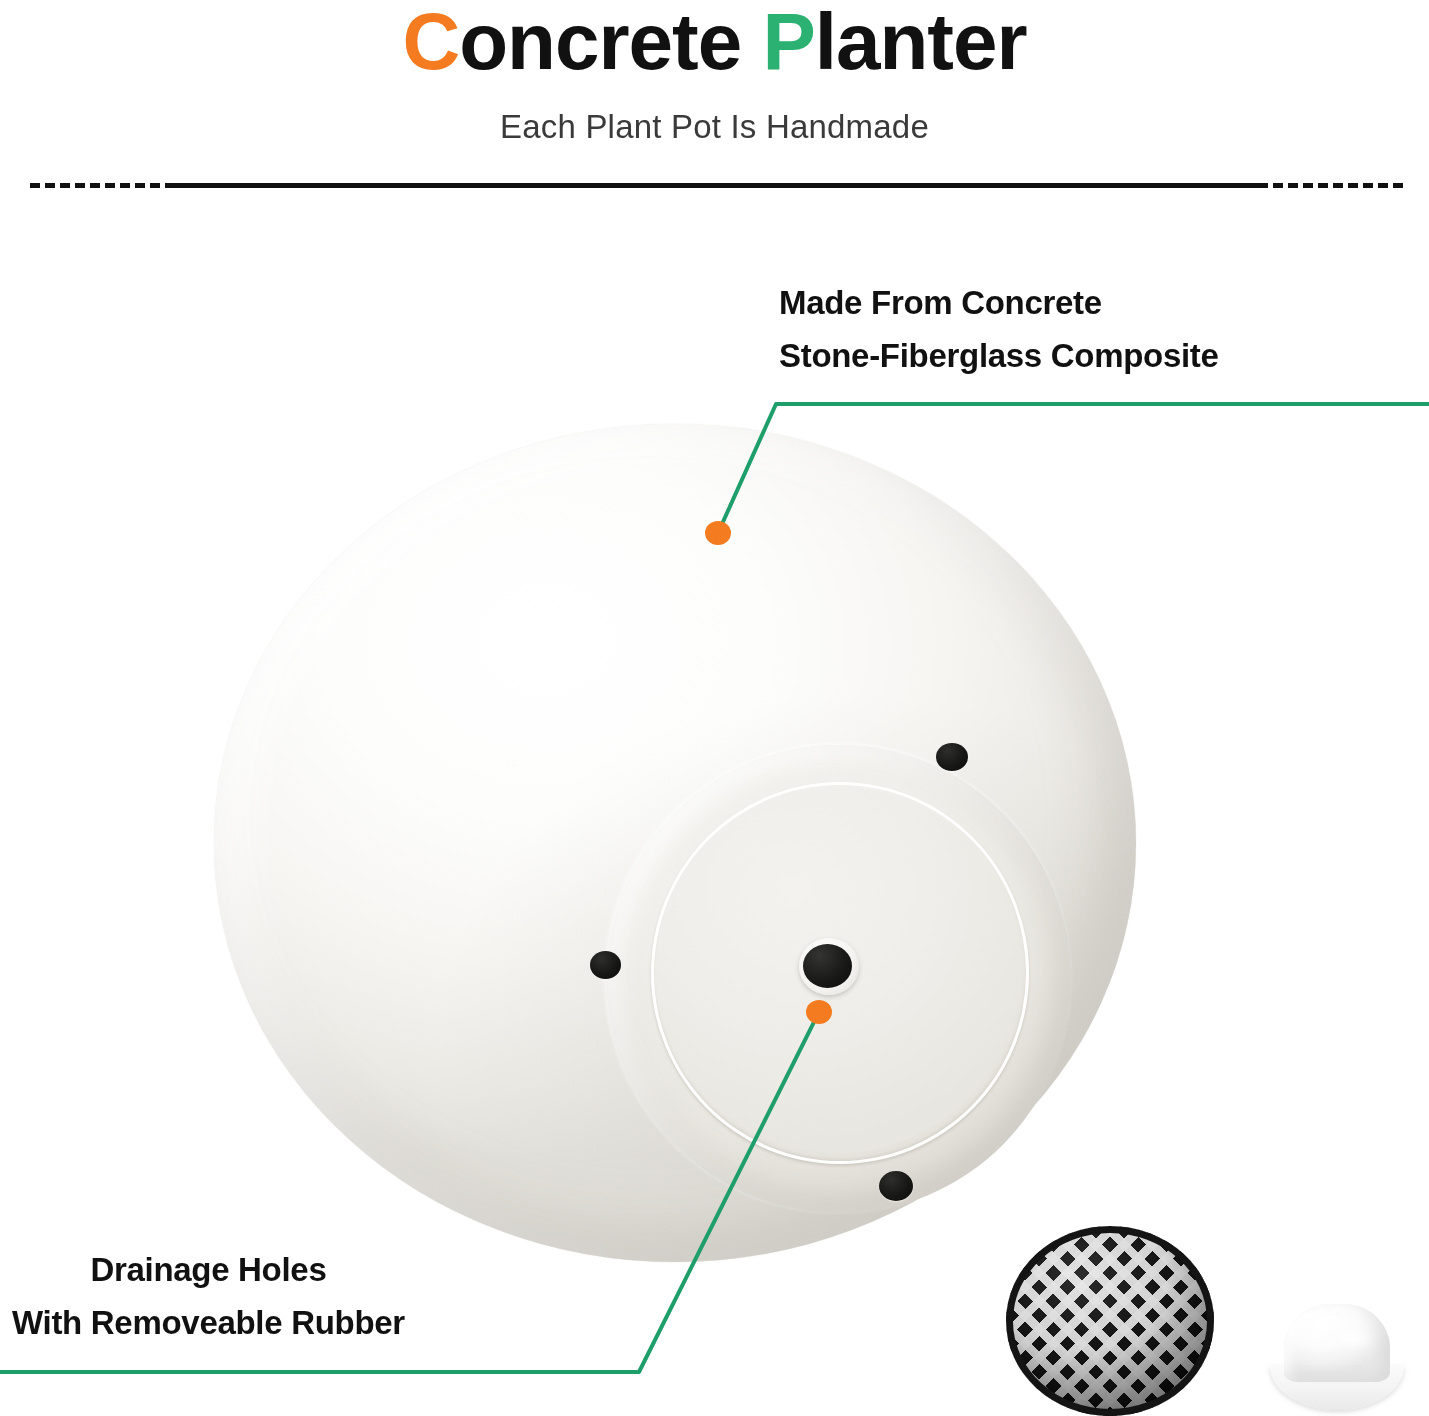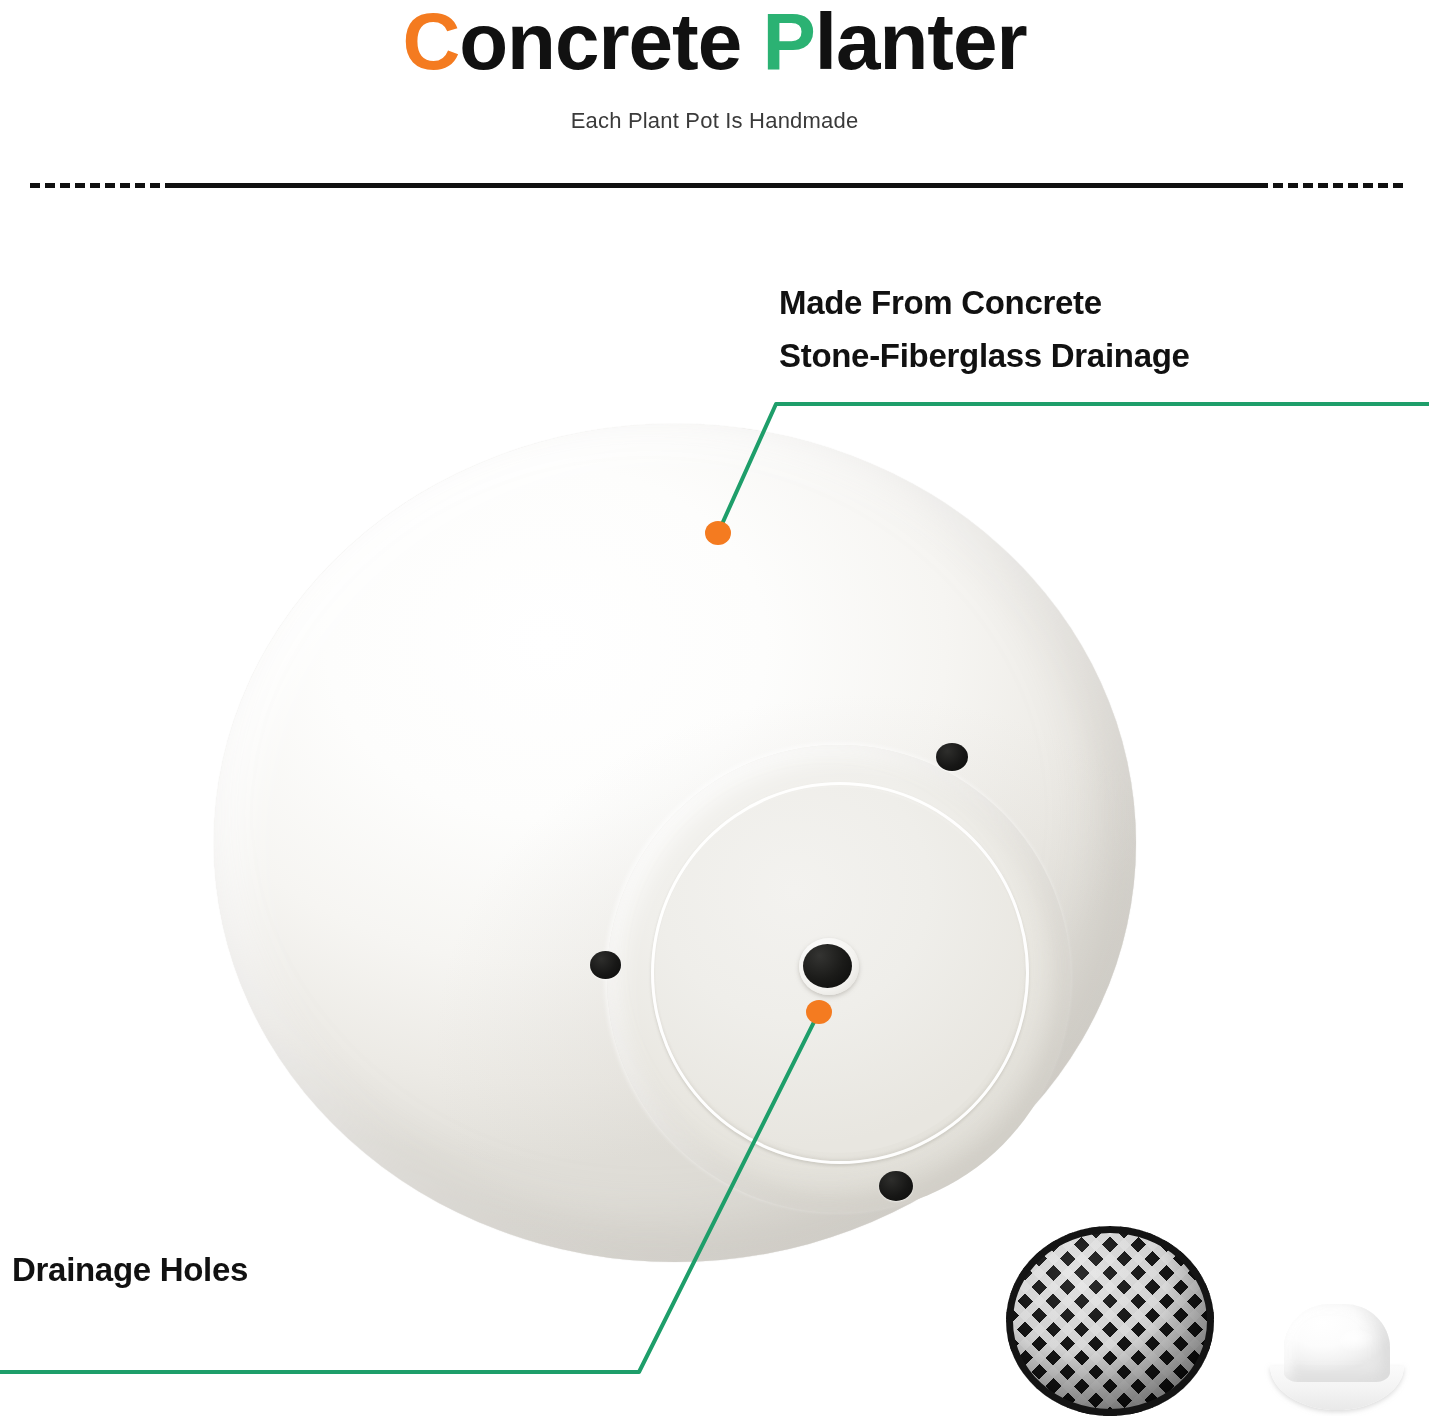--- a/index.html
+++ b/index.html
@@ -31,21 +31,21 @@
     letter-spacing:-1px;
     line-height:96px;
     color:#111111;
     white-space:nowrap;
   }
   #page-title .accent-c{ color:#F47B20; }
   #page-title .accent-p{ color:#2BB273; }
   #page-subtitle{
     position:absolute;
     left:0; top:108px; width:1429px;
-    font-size:22px;
+    font-size:33px;
     font-weight:400;
     letter-spacing:.2px;
     color:#3A3A3A;
     white-space:nowrap;
   }
 
   
   #divider{
     position:absolute;
     left:0; top:180px; width:1429px; height:10px;
@@ -289,20 +289,21 @@
 
     <polyline points="718,533 776,404 1429,404" fill="none" stroke="#1E9E6A" stroke-width="4" stroke-linecap="round" stroke-linejoin="round"></polyline>
     <ellipse cx="718" cy="533" rx="13" ry="12" fill="#F47B20"></ellipse>
 
     <polyline points="819,1012 639,1372 0,1372" fill="none" stroke="#1E9E6A" stroke-width="4" stroke-linecap="round" stroke-linejoin="round"></polyline>
     <ellipse cx="819" cy="1012" rx="13" ry="12" fill="#F47B20"></ellipse>
   </svg>
 
   <div class="callout-text" id="callout-material">
     <span class="callout-line">Made From Concrete</span>
-    <span class="callout-line">Stone-Fiberglass Drainage</span>
+    <span class="callout-line">Stone-Fiberglass Composite</span>
   </div>
 
   <div class="callout-text" id="callout-drainage">
     <span class="callout-line">Drainage Holes</span>
+    <span class="callout-line">With Removeable Rubber</span>
   </div>
 
 </div>
 
 </body></html>

